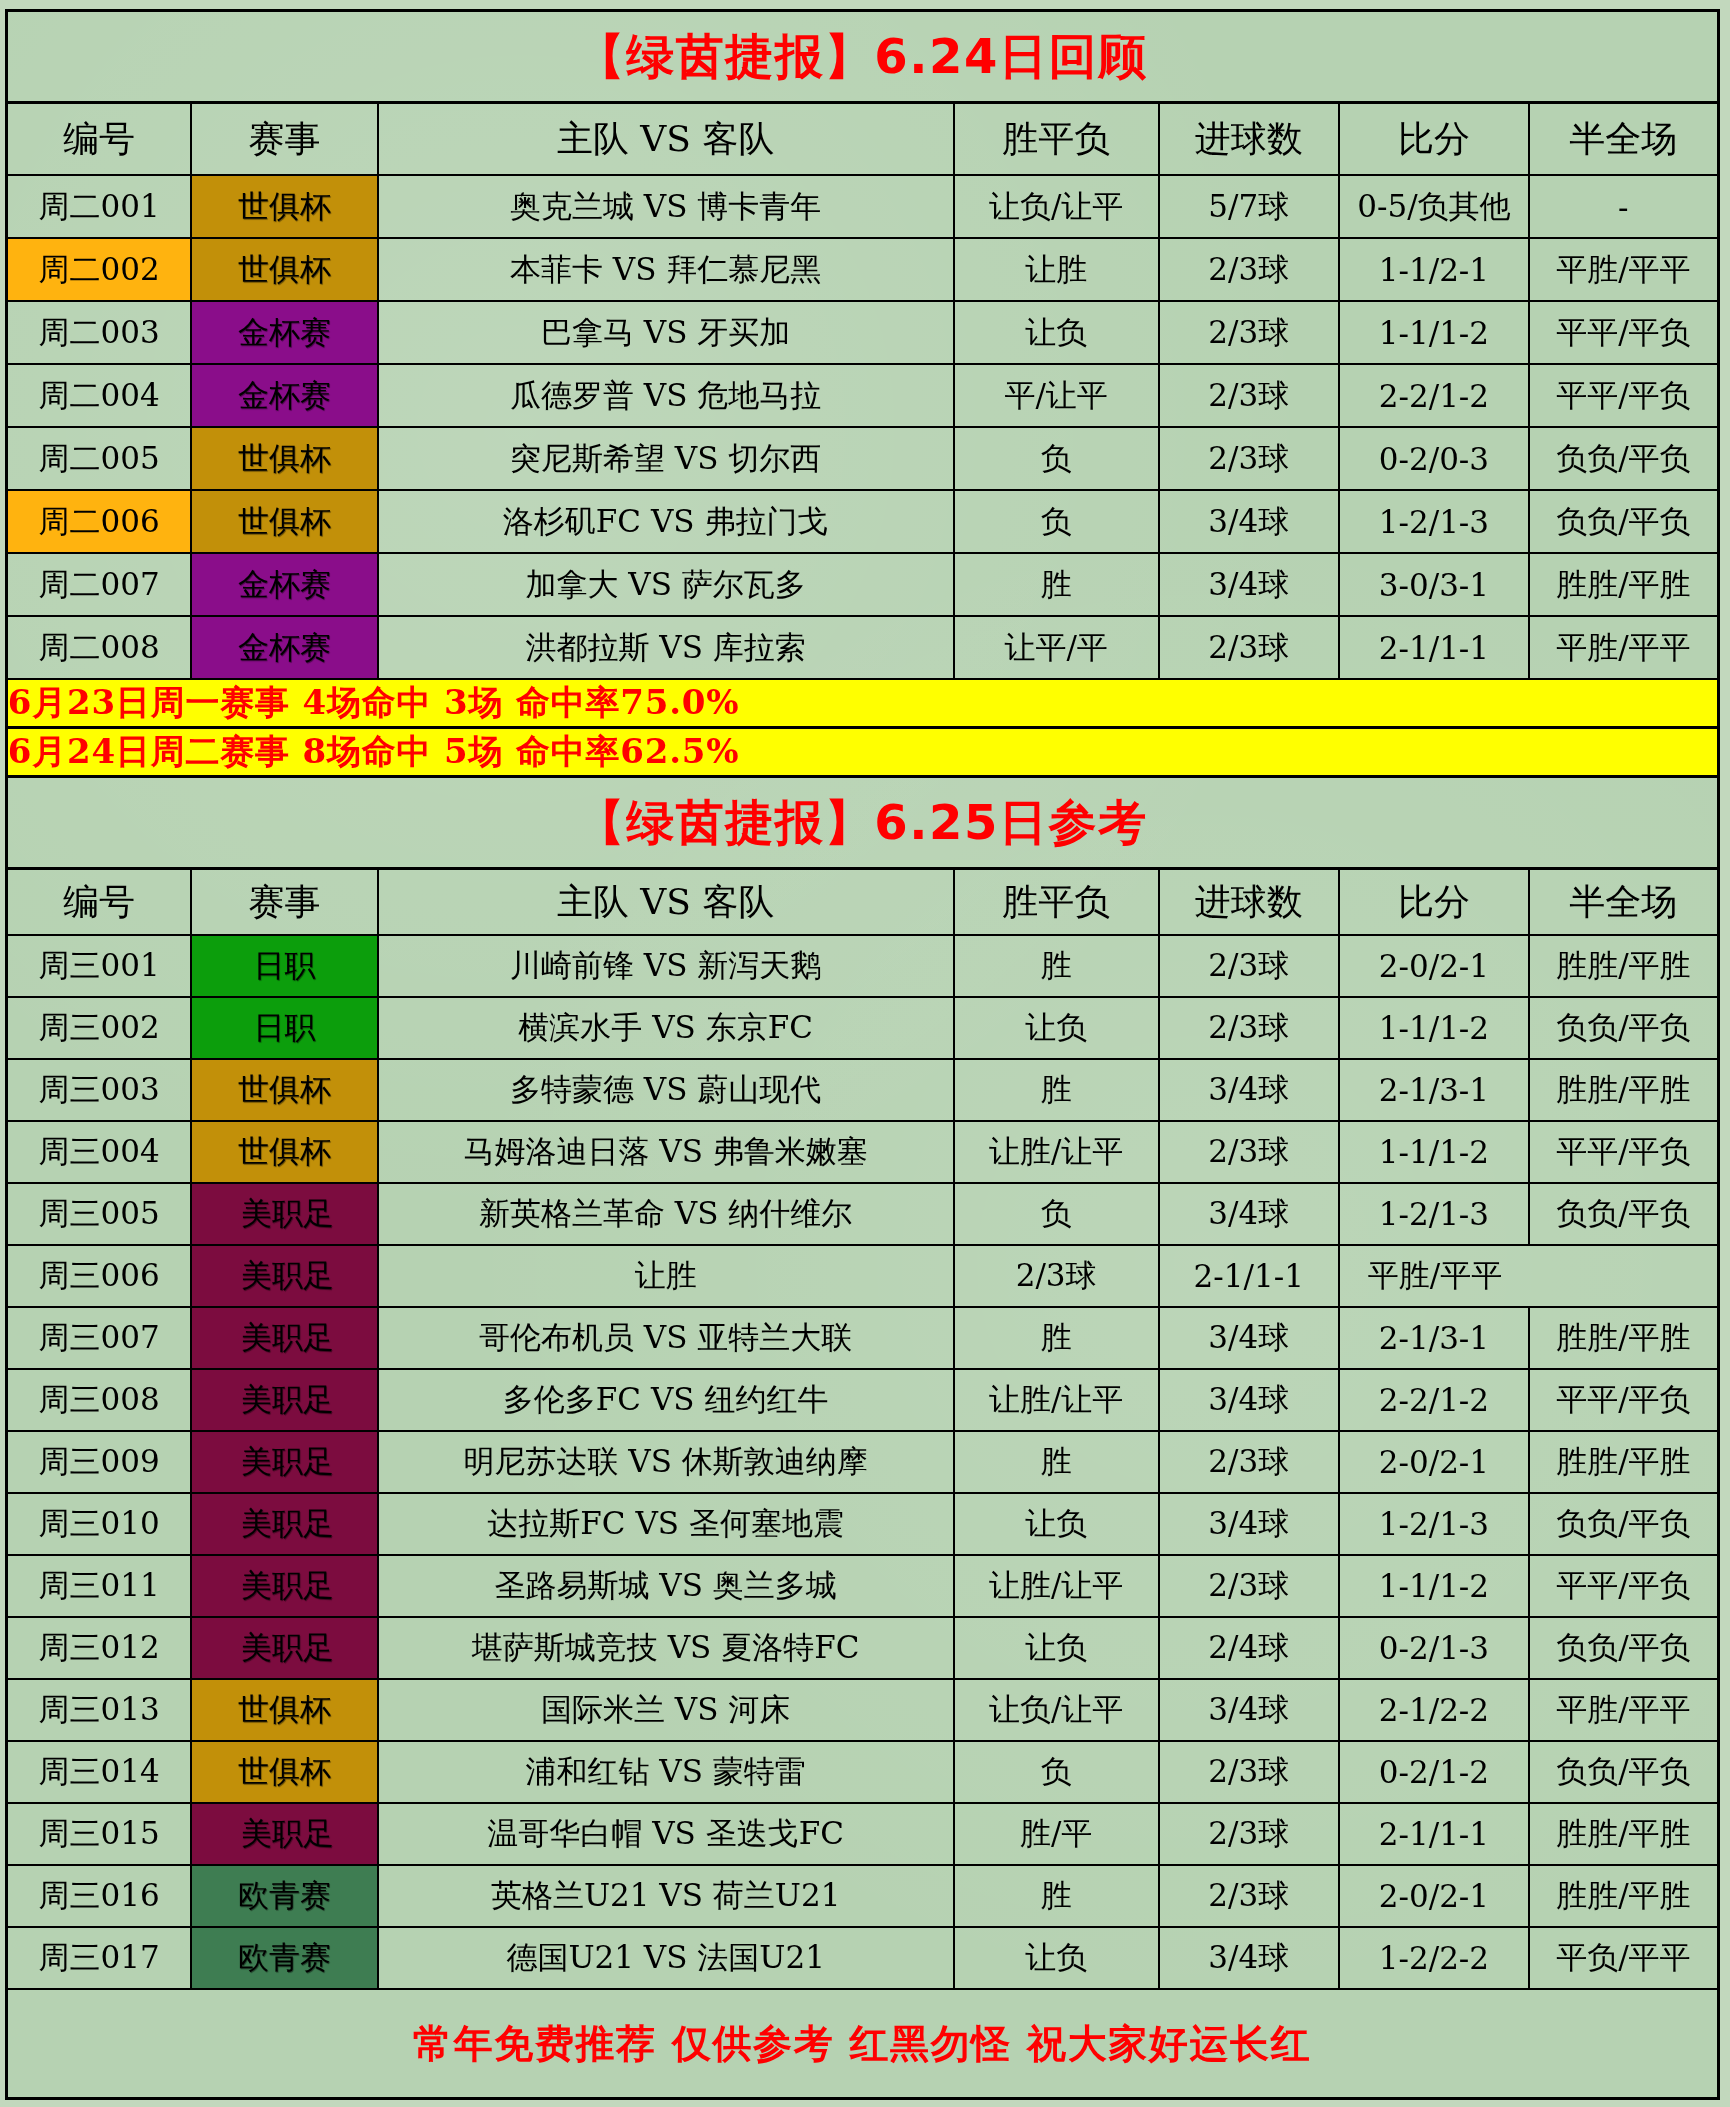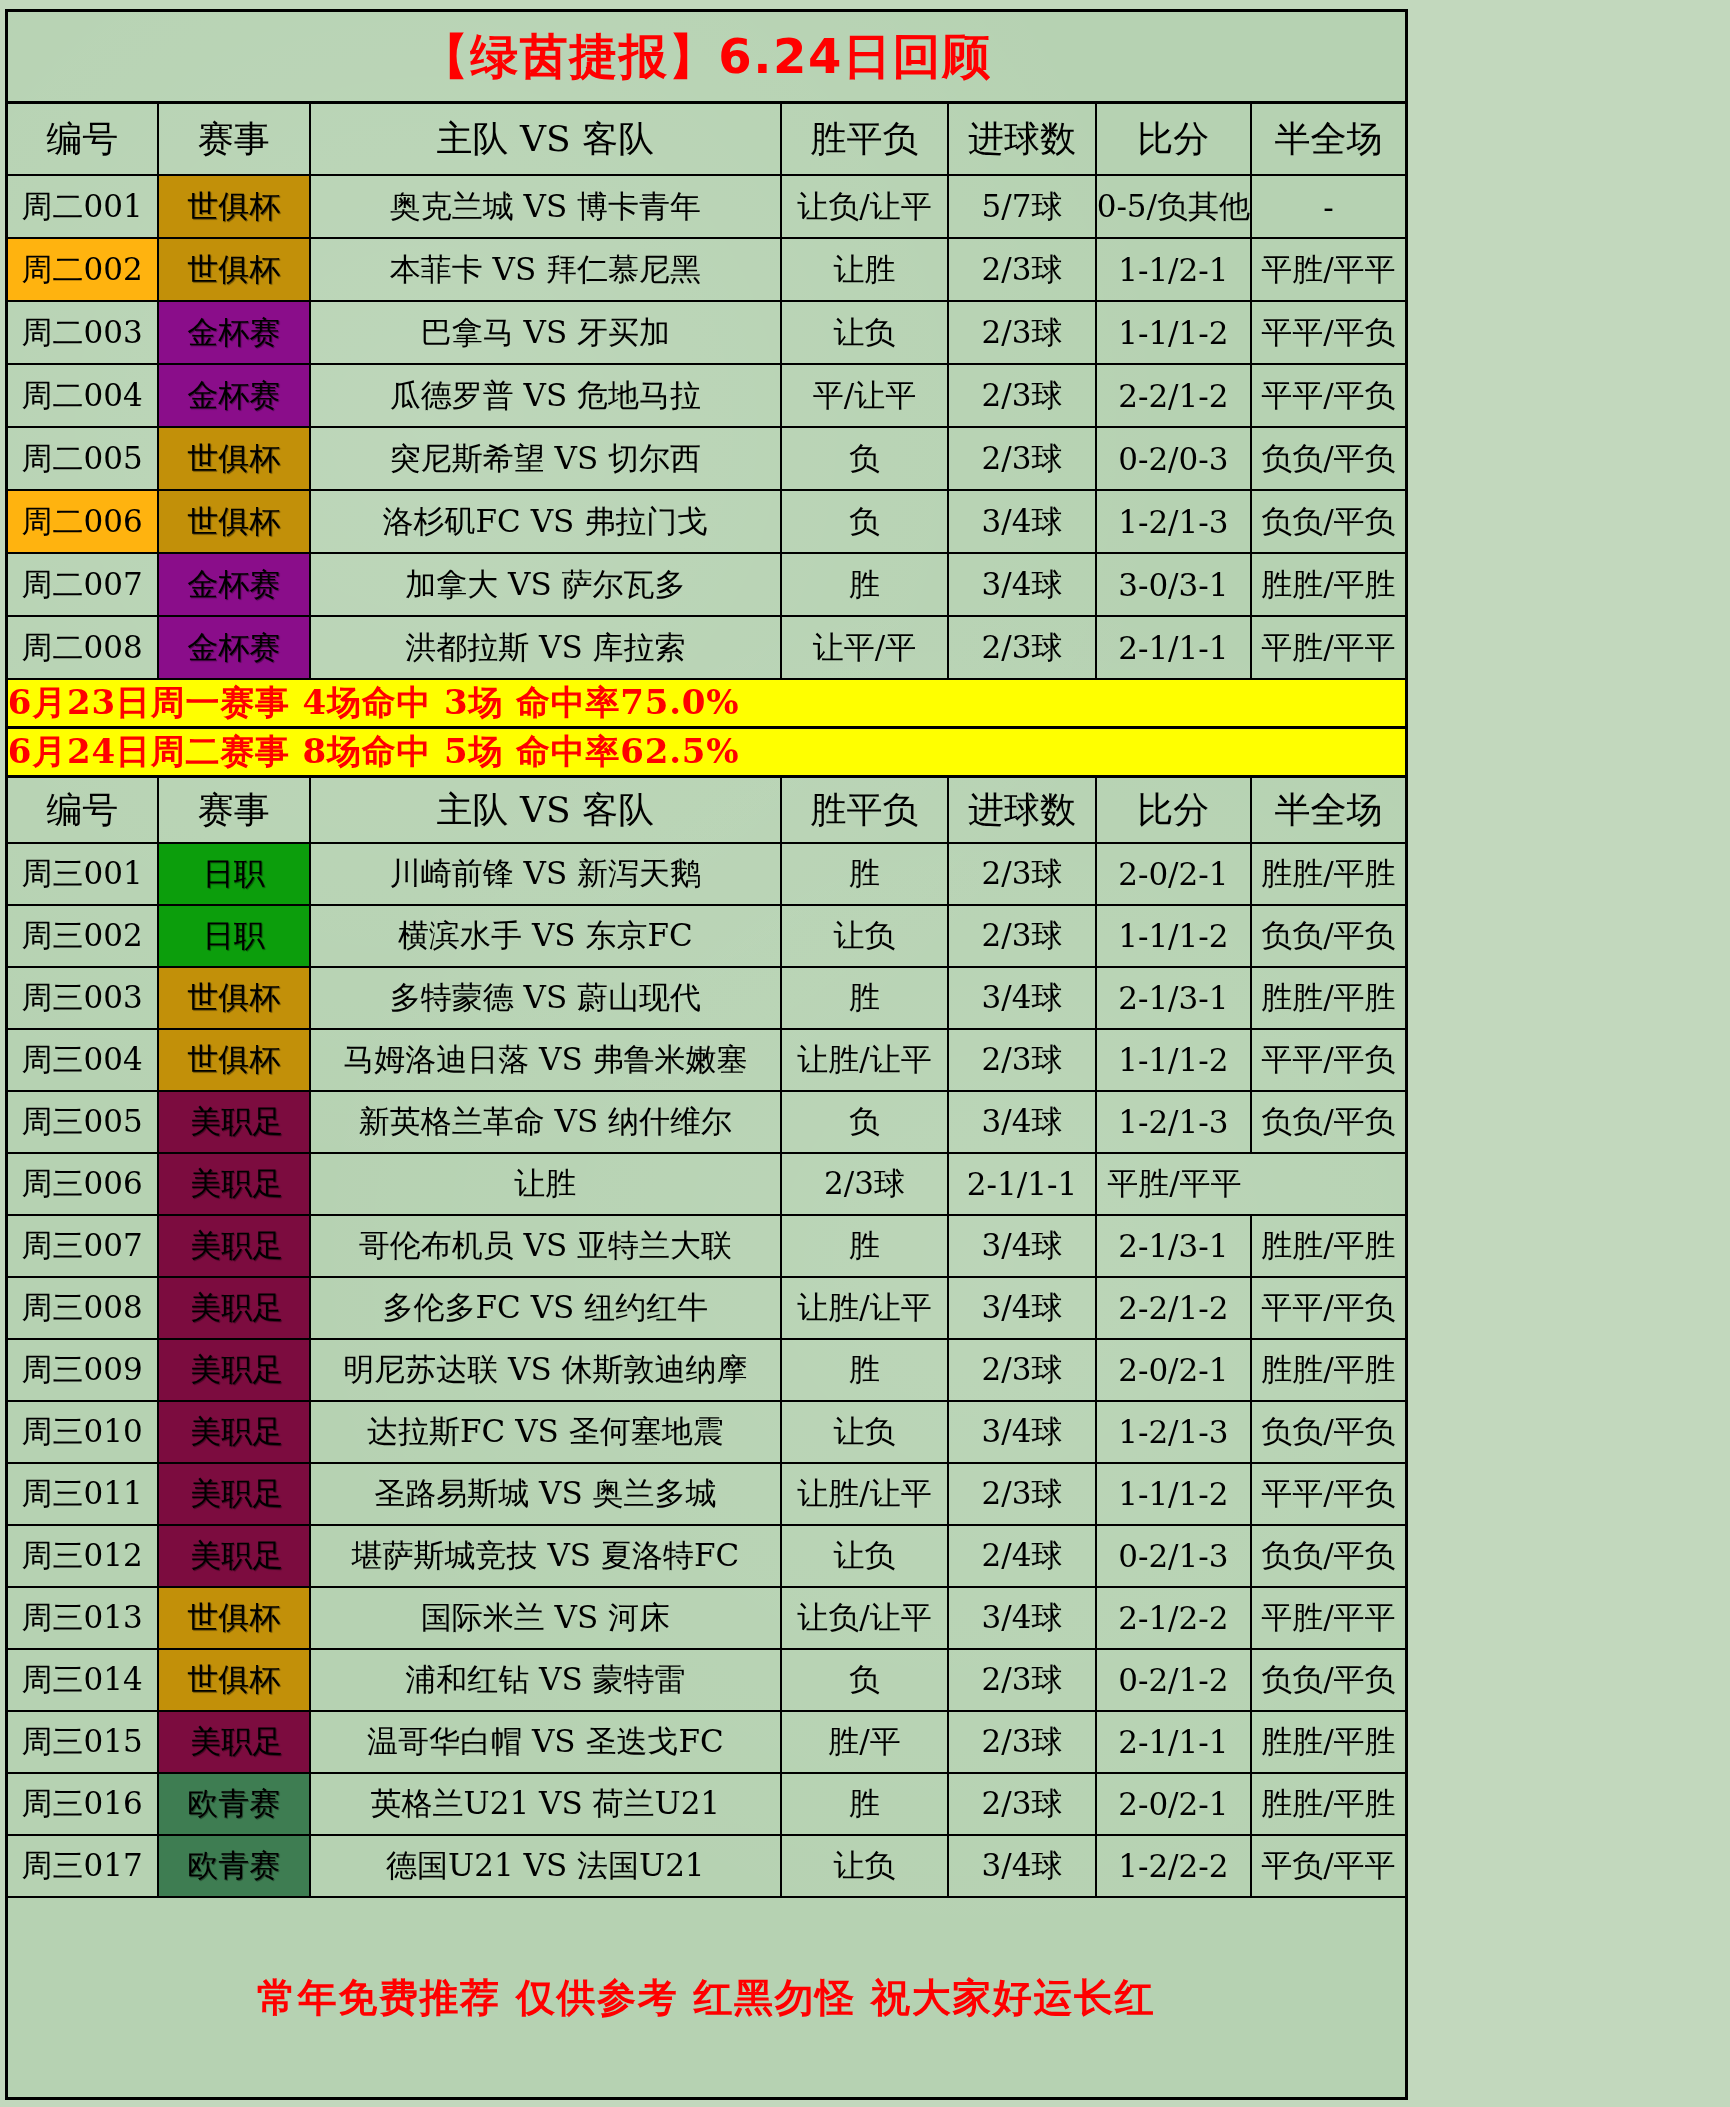--- a/index.html
+++ b/index.html
@@ -3,21 +3,21 @@
 <meta charset="utf-8">
 <style>
   html,body{margin:0;padding:0;}
   body{
     width:1731px;height:2108px;
     background:#c2d8bd;
     font-family:"DejaVu Serif","Liberation Serif",serif;
     position:relative;overflow:hidden;
   }
   .sheet{
-    position:absolute;left:4.7px;top:9.4px;width:1403px;height:2091px;
+    position:absolute;left:4.7px;top:9.4px;width:1715px;height:2091px;
     border:3.1px solid #000;
     background:
       radial-gradient(circle at 30% 20%, rgba(255,255,255,.10), rgba(255,255,255,0) 40%),
       radial-gradient(circle at 70% 60%, rgba(255,255,255,.08), rgba(255,255,255,0) 45%),
       #b6d2b2;
     display:flex;flex-direction:column;
     box-sizing:border-box;
   }
   .title-band{
     height:89px;border-bottom:3.1px solid #000;
@@ -177,20 +177,23 @@
       </div>
     </div>
 
   <div class="ybar">
     <span>6月23日周一赛事 4场命中 3场    命中率75.0%</span>
   </div>
   <div class="ybar">
     <span>6月24日周二赛事 8场命中 5场    命中率62.5%</span>
   </div>
 
+  <div class="title-band">
+    <span class="big-title">【绿茵捷报】6.25日参考</span>
+  </div>
 
   <div class="thead grid" style="height:64px">
 
       <div>编号</div>
 
       <div>赛事</div>
 
       <div>主队 VS 客队</div>
 
       <div>胜平负</div>

